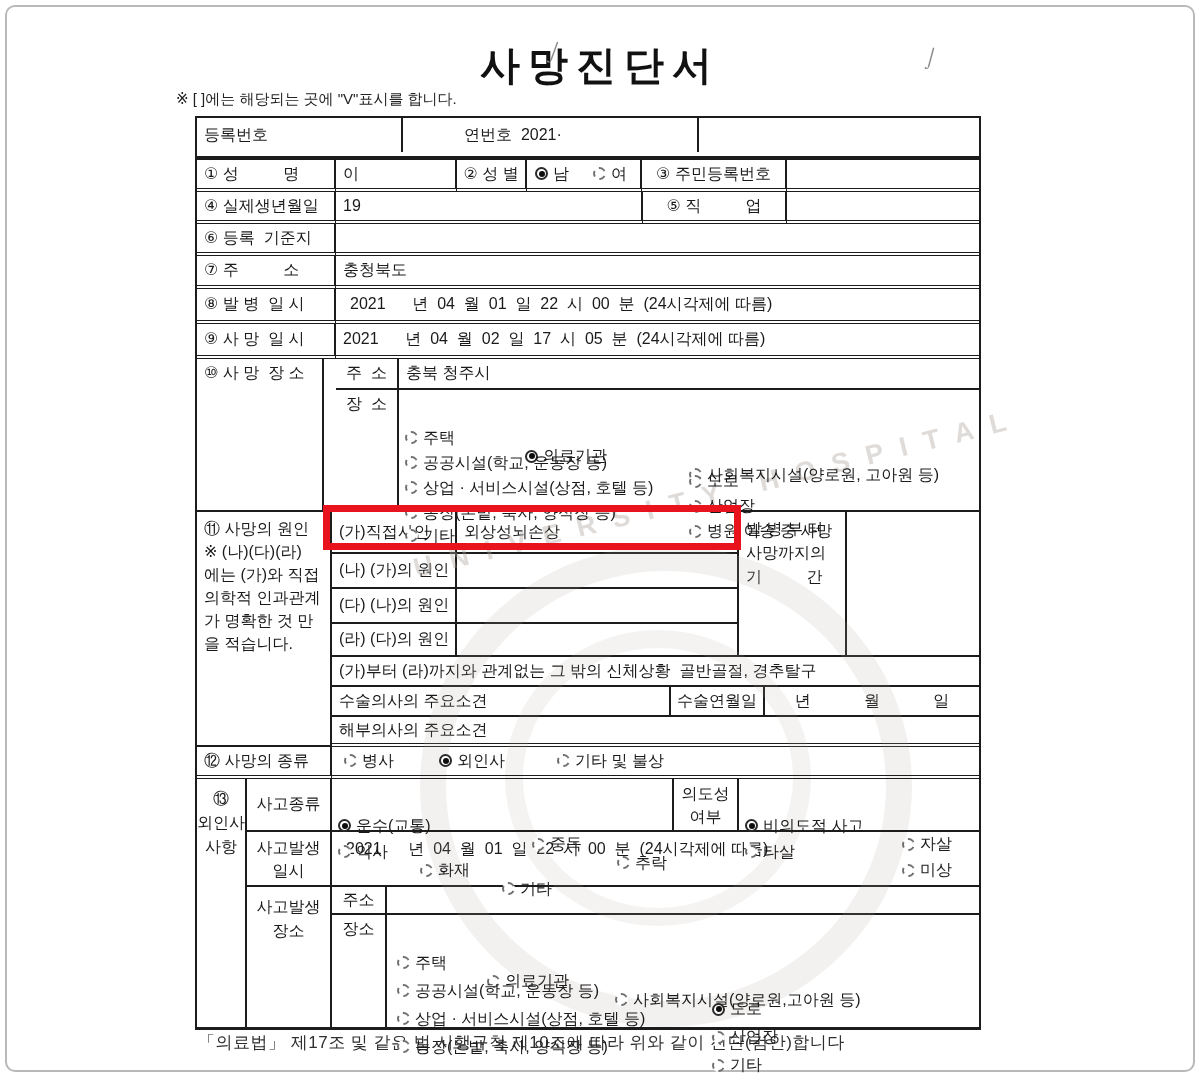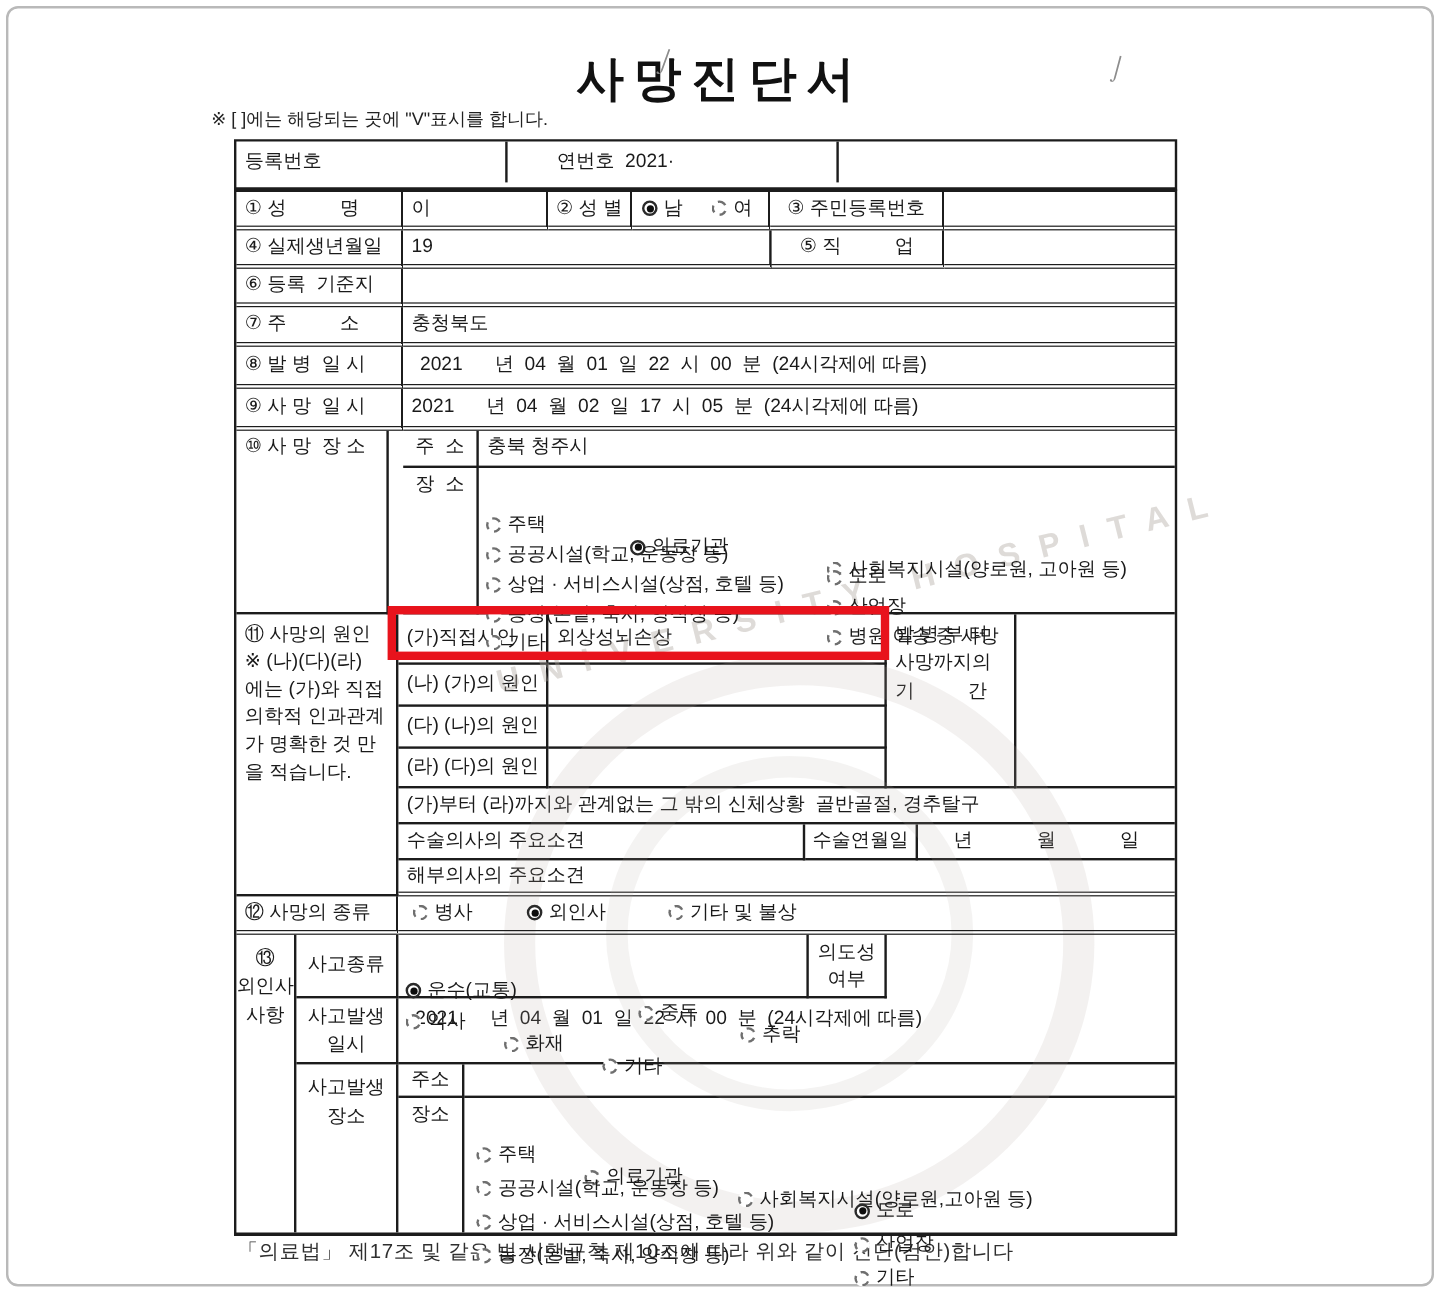--- a/index.html
+++ b/index.html
@@ -51,21 +51,21 @@
   <div class="wm wm-c1"></div>
   <div class="wm wm-c2"></div>
   <div class="wm wm-t">UNIVERSITY HOSPITAL</div>
   <div class="artifact" style="left:548px;top:40px;transform:rotate(20deg);">⌡</div>
   <div class="artifact" style="left:925px;top:46px;transform:rotate(15deg);">⌡</div>
 
   <div class="title">사망진단서</div>
   <div class="note">※ [ ]에는 해당되는 곳에 "V"표시를 합니다.</div>
 
   <div class="tbl t1">
-    <div class="c br" style="left:0;top:0;width:226px;height:34px;text-align:center;">등록번호</div>
+    <div class="c br" style="left:0;top:0;width:206px;height:34px;text-align:center;">등록번호</div>
     <div class="c br" style="left:260px;top:0;width:242px;height:34px;">연번호  2021·</div>
     <div class="c" style="left:502px;top:0;width:276px;height:34px;"></div>
   </div>
 
   <div class="tbl t2">
 
     <div class="c br dbb" style="left:0;top:0;width:139px;height:32px;">① 성          명</div>
     <div class="c br dbb" style="left:139px;top:0;width:121px;height:32px;">이</div>
     <div class="c br dbb ctr" style="left:260px;top:0;width:70px;height:32px;">② 성 별</div>
     <div class="c br dbb z" style="left:330px;top:0;width:115px;height:32px;">
@@ -228,20 +228,42 @@
           </span>
         <span class="opt" style="left:170px;">
             <span class="radio"></span>
             <span>기타</span>
           </span>
       </div>
     </div>
     <div class="c br bb col ctr" style="left:477px;top:619px;width:65px;height:53px;line-height:23px;align-items:center;justify-content:center;">
       <span>의도성</span><span>여부</span>
     </div>
+    <div class="c bb z" style="left:542px;top:619px;width:240px;height:53px;padding:0;">
+      <div class="optline" style="top:1px;">
+        <span class="opt on" style="left:6px;">
+            <span class="radio"></span>
+            <span>비의도적 사고</span>
+          </span>
+        <span class="opt" style="left:163px;">
+            <span class="radio"></span>
+            <span>자살</span>
+          </span>
+      </div>
+      <div class="optline" style="top:27px;">
+        <span class="opt" style="left:6px;">
+            <span class="radio"></span>
+            <span>타살</span>
+          </span>
+        <span class="opt" style="left:163px;">
+            <span class="radio"></span>
+            <span>미상</span>
+          </span>
+      </div>
+    </div>
 
     <div class="c br bb col ctr" style="left:50px;top:672px;width:85px;height:55px;line-height:23px;align-items:center;justify-content:center;">
       <span>사고발생</span><span>일시</span>
     </div>
     <div class="c bb topal" style="left:135px;top:672px;width:647px;height:55px;padding-left:14px;padding-top:8px;">2021      년  04  월  01  일  22  시  00  분  (24시각제에 따름)</div>
 
     <div class="c br col ctr" style="left:50px;top:727px;width:85px;height:140px;line-height:24px;align-items:center;justify-content:flex-start;padding-top:8px;">
       <span>사고발생</span><span>장소</span>
     </div>
     <div class="c br bb ctr" style="left:135px;top:727px;width:55px;height:28px;">주소</div>

